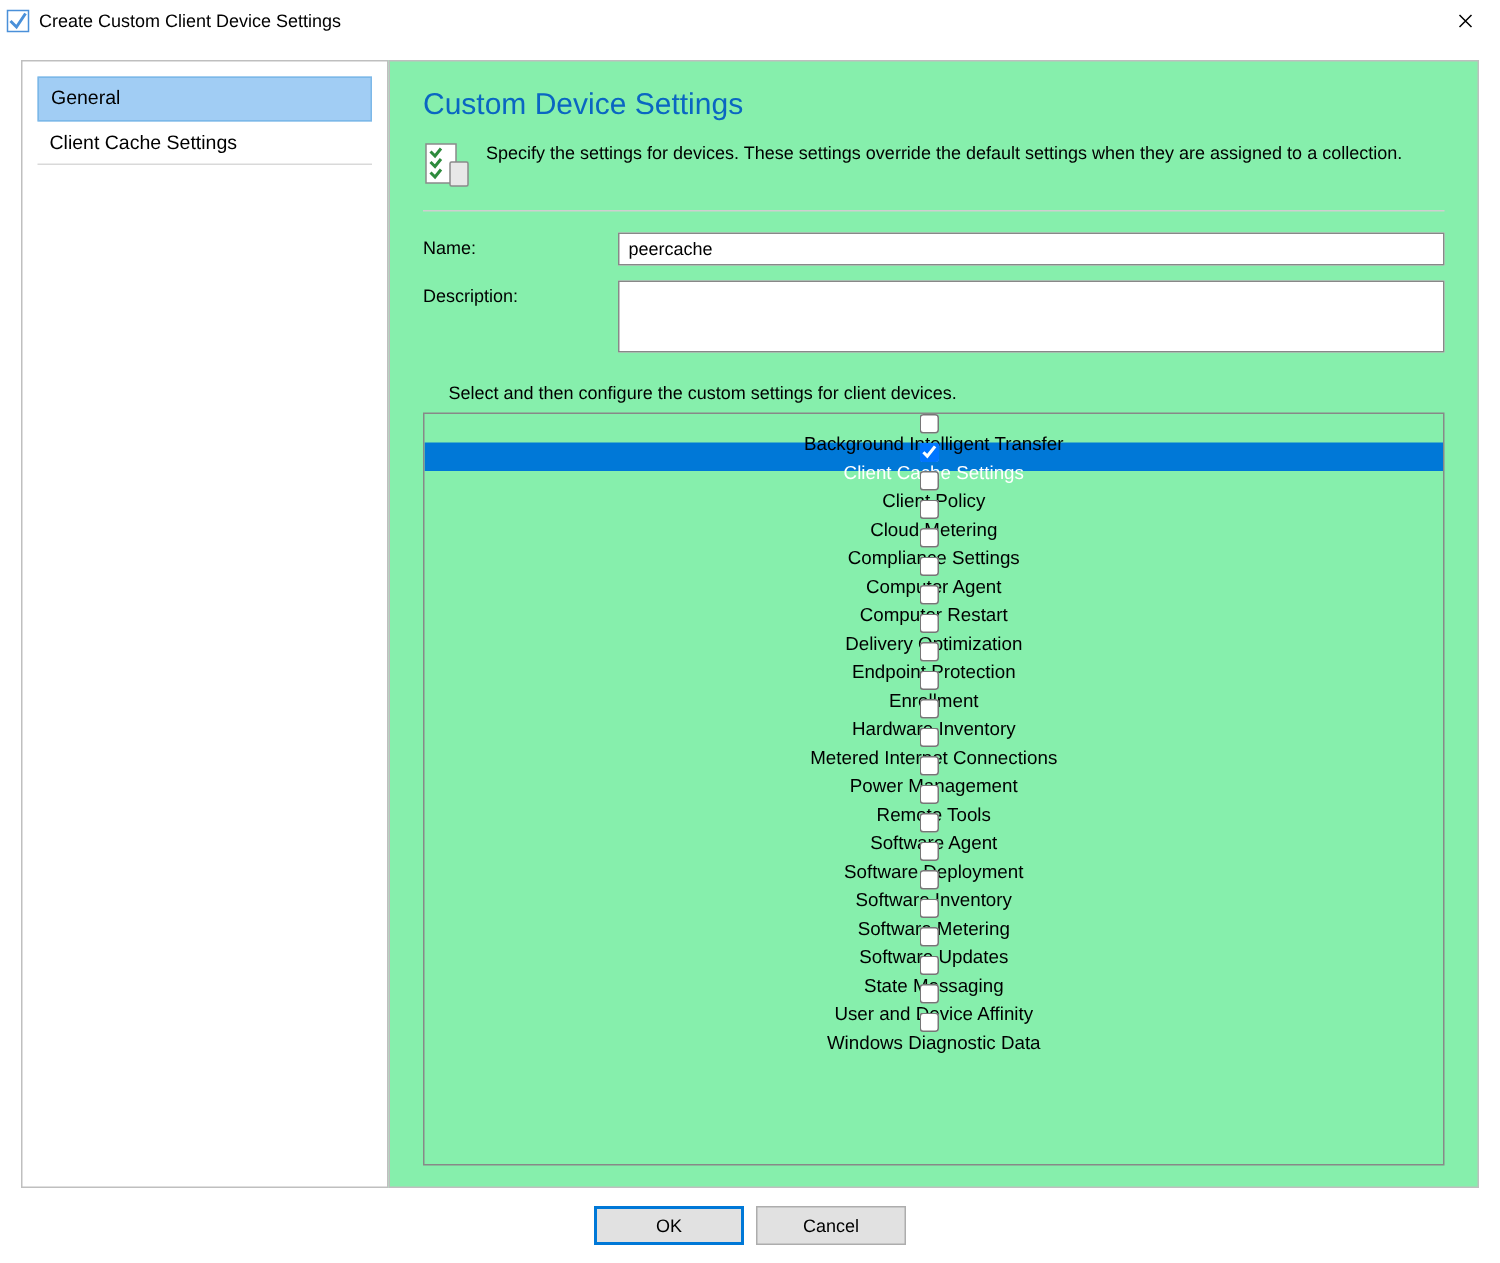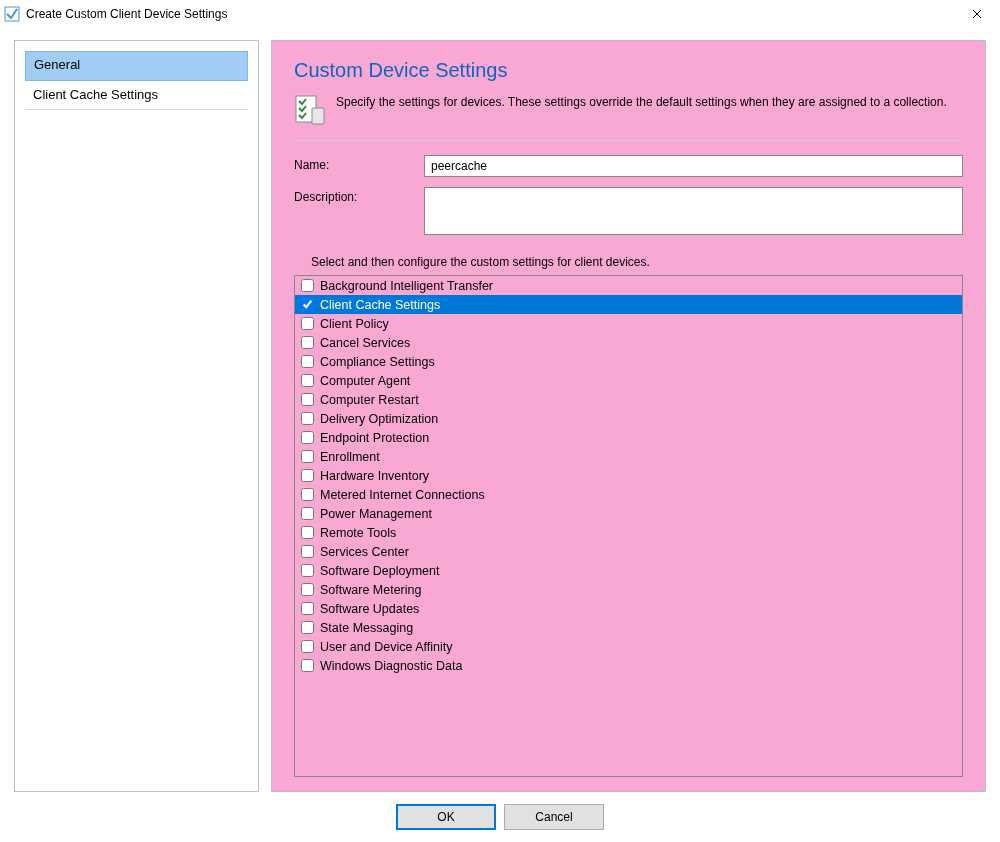--- a/index.html
+++ b/index.html
@@ -54,21 +54,21 @@
   .client-area {
     flex: 1;
     padding: 12px 14px 12px 14px;
     box-sizing: border-box;
     display: flex;
     flex-direction: column;
   }
   .panes {
     flex: 1;
     display: flex;
-    gap: 12px;
+    gap: 0;
     min-height: 0;
   }
   .sidebar {
     width: 245px;
     border: 1px solid #bfbfbf;
     box-sizing: border-box;
     padding: 10px 10px;
     background: #fff;
   }
   .sidebar-item {
@@ -85,21 +85,21 @@
     border: 1px solid #7cb8e8;
     border-radius: 0;
     line-height: 26px;
   }
 
   .main {
     flex: 1;
     border: 1px solid #bfbfbf;
     box-sizing: border-box;
     padding: 18px 22px 14px 22px;
-    background: #f9a8d4;
+    background: #86efac;
     display: flex;
     flex-direction: column;
     min-width: 0;
   }
   .main h1 {
     margin: 0 0 12px 0;
     font-size: 20px;
     font-weight: 400;
     color: #0a66c2;
   }
@@ -163,20 +163,21 @@
     min-height: 0;
   }
   .option-row {
     display: flex;
     align-items: center;
     height: 19px;
     padding: 0 6px;
     font-size: 12.5px;
     cursor: default;
     user-select: none;
+    flex-direction: column;
   }
   .option-row input[type=checkbox] {
     margin: 0 6px 0 0;
     width: 13px;
     height: 13px;
   }
   .option-row.selected {
     background: #0078d7;
     color: #fff;
   }
@@ -266,21 +267,21 @@
             <div class="option-row selected">
               <input type="checkbox" checked="" style="">
               <span>Client Cache Settings</span>
             </div>
             <div class="option-row">
               <input type="checkbox" style="">
               <span>Client Policy</span>
             </div>
             <div class="option-row">
               <input type="checkbox" style="">
-              <span>Cancel Services</span>
+              <span>Cloud Metering</span>
             </div>
             <div class="option-row">
               <input type="checkbox" style="">
               <span>Compliance Settings</span>
             </div>
             <div class="option-row">
               <input type="checkbox" style="">
               <span>Computer Agent</span>
             </div>
             <div class="option-row">
@@ -310,25 +311,29 @@
             <div class="option-row">
               <input type="checkbox" style="">
               <span>Power Management</span>
             </div>
             <div class="option-row">
               <input type="checkbox" style="">
               <span>Remote Tools</span>
             </div>
             <div class="option-row">
               <input type="checkbox" style="">
-              <span>Services Center</span>
+              <span>Software Agent</span>
             </div>
             <div class="option-row">
               <input type="checkbox" style="">
               <span>Software Deployment</span>
+            </div>
+            <div class="option-row">
+              <input type="checkbox" style="">
+              <span>Software Inventory</span>
             </div>
             <div class="option-row">
               <input type="checkbox" style="">
               <span>Software Metering</span>
             </div>
             <div class="option-row">
               <input type="checkbox" style="">
               <span>Software Updates</span>
             </div>
             <div class="option-row">

